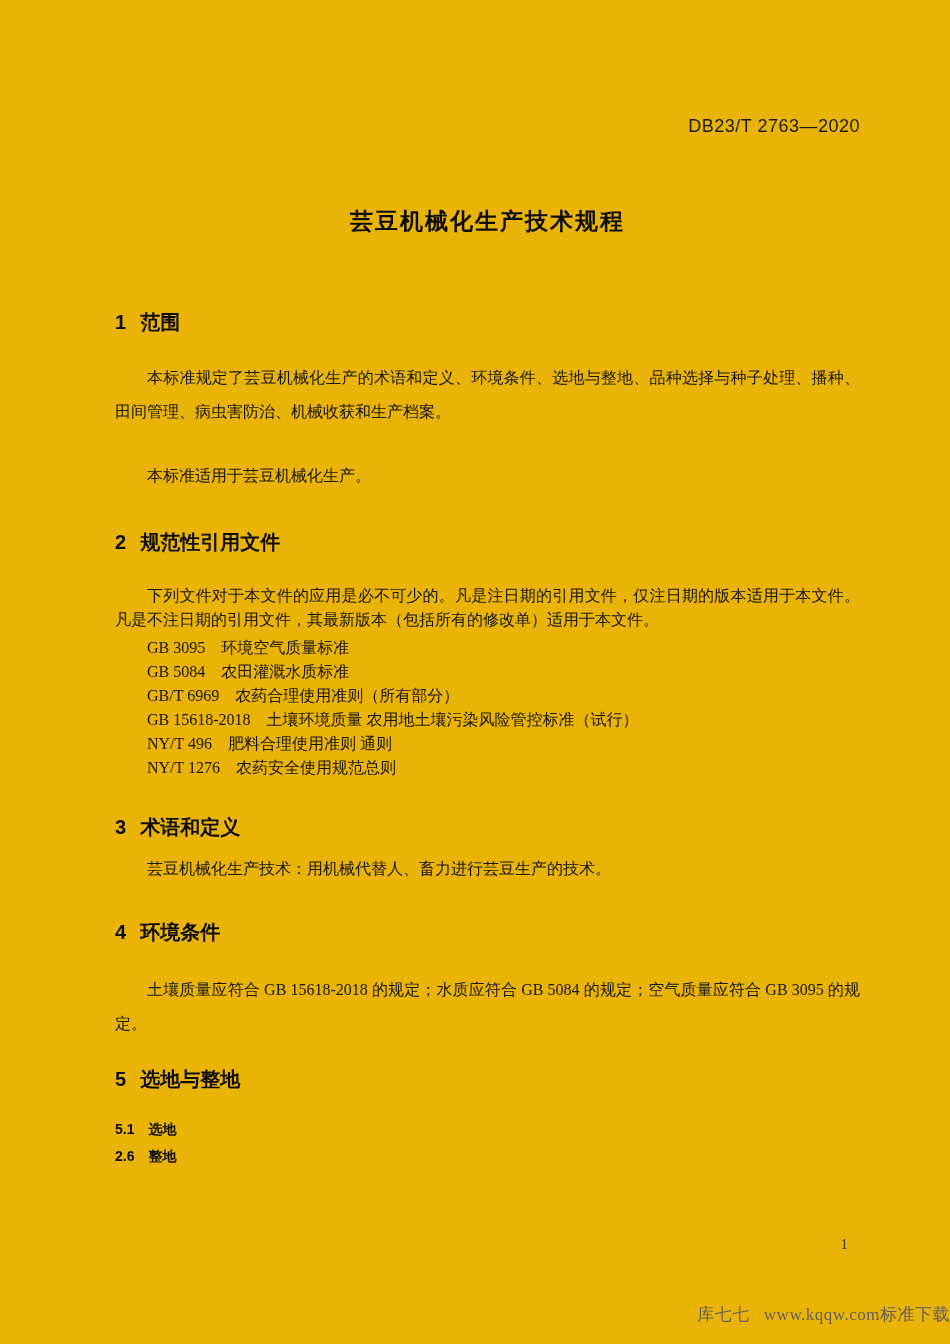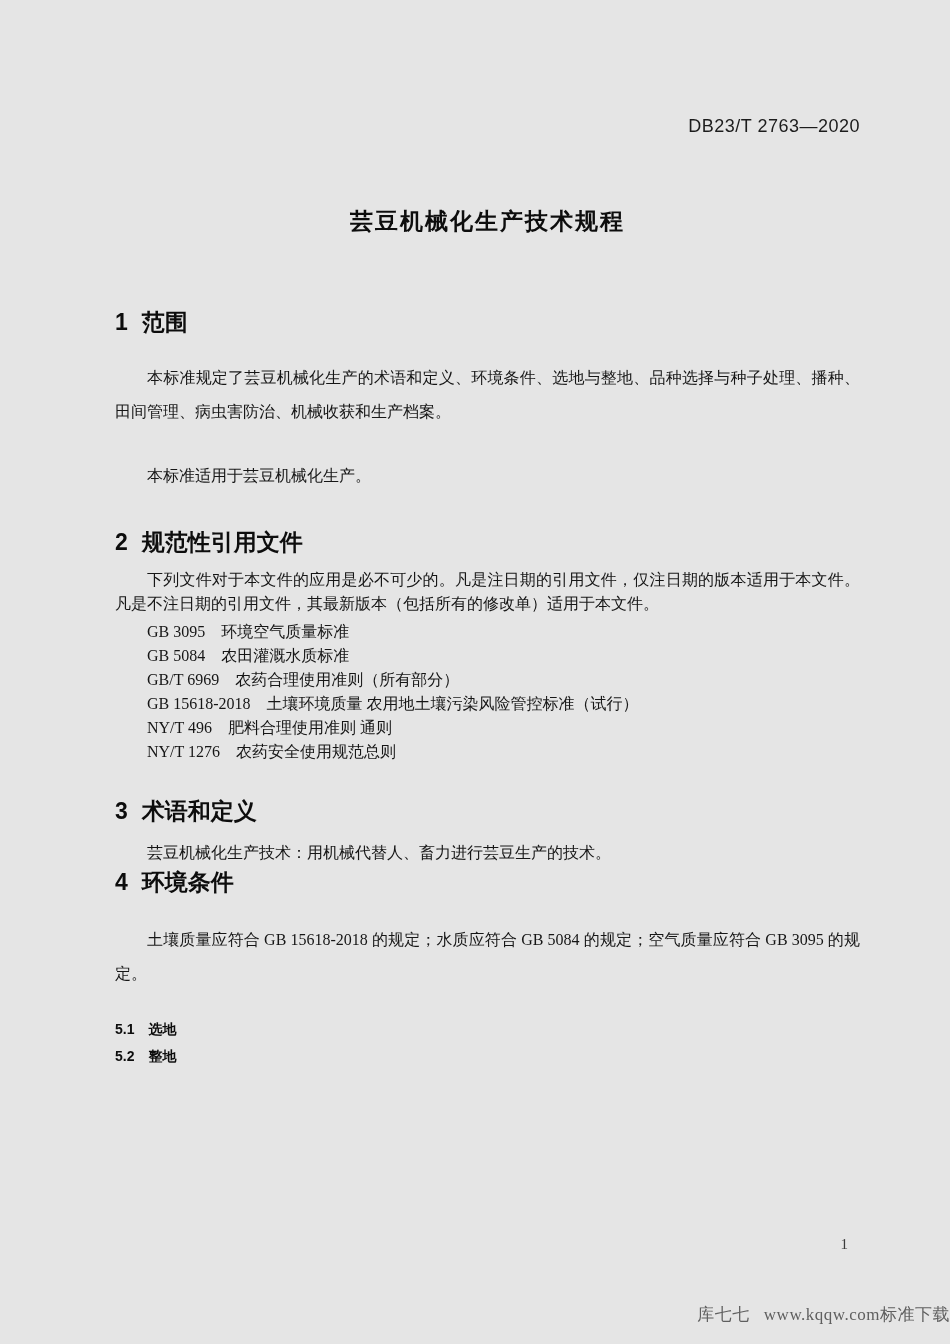--- a/index.html
+++ b/index.html
@@ -4,21 +4,21 @@
 <style>
   html, body {
     margin: 0;
     padding: 0;
     background: #ffffff;
   }
   .page {
     position: relative;
     width: 950px;
     height: 1344px;
-    background: #e5e5e5;
+    background: #eab308;
     color: #111111;
     font-family: "Liberation Serif", "DejaVu Serif", serif;
     font-size: 16px;
     overflow: hidden;
   }
   .header-code {
     position: absolute;
     top: 116px;
     right: 90px;
     font-family: "Liberation Sans", "DejaVu Sans", sans-serif;
@@ -39,21 +39,21 @@
     font-family: "Liberation Sans", "DejaVu Sans", sans-serif;
     font-weight: 700;
     font-size: 23px;
     line-height: 36px;
     letter-spacing: 2px;
     color: #0d0d0d;
   }
   .h-sec {
     font-family: "Liberation Sans", "DejaVu Sans", sans-serif;
     font-weight: 700;
-    font-size: 23px;
+    font-size: 20px;
     line-height: 24px;
     color: #0d0d0d;
   }
   .h-sub {
     font-family: "Liberation Sans", "DejaVu Sans", sans-serif;
     font-weight: 700;
     font-size: 14px;
     line-height: 22px;
     color: #0d0d0d;
   }
@@ -63,32 +63,32 @@
     text-indent: 2em;
     color: #161616;
   }
   .spaced { line-height: 34px; }
   .tight  { line-height: 24px; }
   .just   { text-align: justify; }
   .mt-title-s1 { margin-top: 71px; }
   .mt-s1-p1    { margin-top: 27px; }
   .mt-p1-p2    { margin-top: 30px; }
   .mt-p2-s2    { margin-top: 37px; }
-  .mt-s2-p     { margin-top: 14px; }
+  .mt-s2-p     { margin-top: 30px; }
   .refs        { margin-top: 4px; }
   .ref-item {
     line-height: 24px;
     padding-left: 2em;
     color: #161616;
     white-space: nowrap;
   }
   .ref-code { margin-right: 16px; }
   .mt-refs-s3  { margin-top: 35px; }
   .mt-s3-p     { margin-top: 13px; }
-  .mt-p-s4     { }
+  .mt-p-s4     { margin-top: 34px; }
   .mt-s4-p     { margin-top: 29px; }
   .mt-p-s5     { margin-top: 26px; }
   .mt-s5-s51   { margin-top: 27px; }
   .mt-s51-p    { margin-top: 7px; line-height: 30px; }
   .mt-p-s52    { margin-top: 5px; }
   .page-number {
     position: absolute;
     top: 1236px;
     right: 102px;
     font-size: 15px;
@@ -157,28 +157,31 @@
     </div>
 
     <p class="para spaced mt-s3-p">芸豆机械化生产技术：用机械代替人、畜力进行芸豆生产的技术。</p>
 
     <div class="h-sec mt-p-s4">
       <span class="hnum">4</span><span>环境条件</span>
     </div>
 
     <p class="para spaced just mt-s4-p">土壤质量应符合 GB 15618-2018 的规定；水质应符合 GB 5084 的规定；空气质量应符合 GB 3095 的规定。</p>
 
+    <div class="h-sec mt-p-s5">
+      <span class="hnum">5</span><span>选地与整地</span>
+    </div>
 
     <div class="h-sub mt-s5-s51">
       <span class="hnum">5.1</span><span>选地</span>
     </div>
 
 
     <div class="h-sub mt-p-s52">
-      <span class="hnum">5.2</span><span>整地</span>
+      <span class="hnum">2.6</span><span>整地</span>
     </div>
 
   </div>
 
   <div class="page-number">1</div>
 
   <div class="footer">
     <span class="footer-brand">库七七</span><span>www.kqqw.com标准下载</span>
   </div>
 

